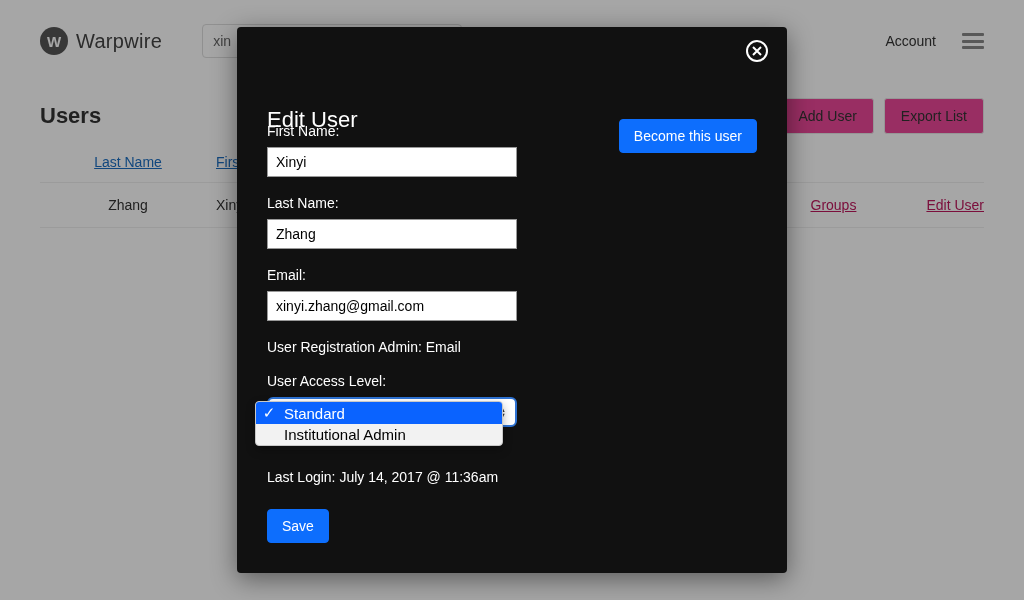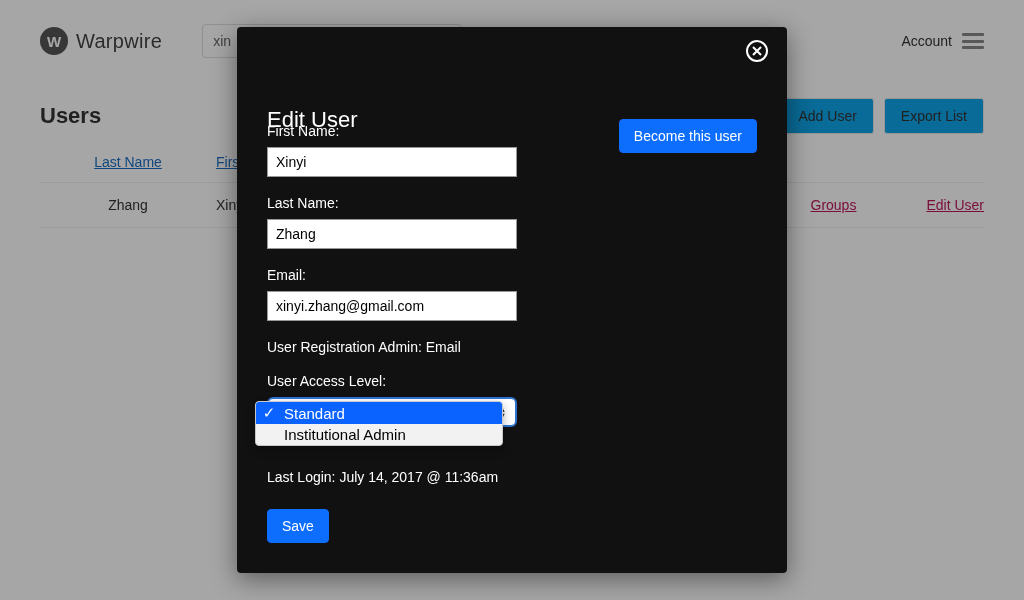--- a/index.html
+++ b/index.html
@@ -5,30 +5,30 @@
   * { box-sizing: border-box; margin: 0; padding: 0; }
   html, body { width: 1024px; height: 600px; overflow: hidden; font-family: -apple-system, Helvetica, Arial, sans-serif; font-size: 14px; color: #333; background: #fff; }
 
   
   .page { position: relative; width: 1024px; height: 600px; padding: 0; }
   .topbar { display: flex; align-items: center; padding: 24px 40px 16px 40px; gap: 40px; }
   .brand { display: flex; align-items: center; gap: 8px; }
   .brand-mark { width: 28px; height: 28px; border-radius: 50%; background: #555; color: #fff; display: flex; align-items: center; justify-content: center; font-weight: 600; font-size: 15px; }
   .brand-name { color: #444; font-size: 20px; font-weight: 500; letter-spacing: .3px; }
   .search-box { border: 1px solid #ddd; border-radius: 4px; padding: 8px 10px; width: 260px; font-size: 14px; color: #666; }
-  .topbar-right { margin-left: auto; display: flex; align-items: center; gap: 10px; }
+  .topbar-right { margin-left: auto; display: flex; align-items: center; gap: 26px; }
   .account-link { color: #333; cursor: pointer; }
   .hamburger { width: 22px; height: 16px; display: flex; flex-direction: column; justify-content: space-between; cursor: pointer; }
   .hamburger span { height: 3px; background: #888; border-radius: 1px; display: block; }
 
   .content { padding: 0 40px; }
   .content-head { display: flex; align-items: center; margin: 24px 0 8px 0; }
   .page-title { font-size: 22px; font-weight: 600; color: #333; }
   .content-head .buttons { margin-left: auto; display: flex; gap: 10px; }
-  .btn-gray { background: #0ea5e9; border: 1px solid #e6e6e6; border-radius: 3px; padding: 9px 16px; font-size: 14px; color: #333; cursor: pointer; }
+  .btn-gray { background: #ec4899; border: 1px solid #e6e6e6; border-radius: 3px; padding: 9px 16px; font-size: 14px; color: #333; cursor: pointer; }
 
   .table-head { display: flex; gap: 0; padding: 12px 0; border-bottom: 1px solid #eee; }
   .col-last { width: 176px; text-align: center; }
   .col-first { width: 170px; }
   .th { color: #1b6ec2; text-decoration: underline; cursor: pointer; }
   .row { display: flex; align-items: center; padding: 14px 0; border-bottom: 1px solid #eee; color: #333; }
   .row .spacer { flex: 1; }
   .row .action { color: #be185d; text-decoration: underline; cursor: pointer; }
   .row .groups { margin-right: 70px; }
 

